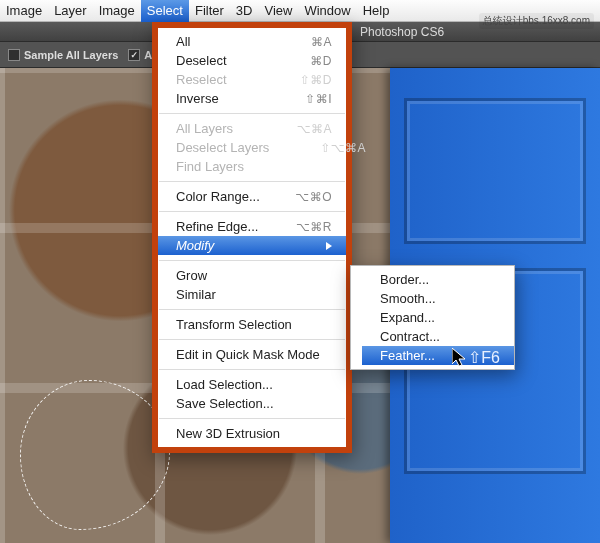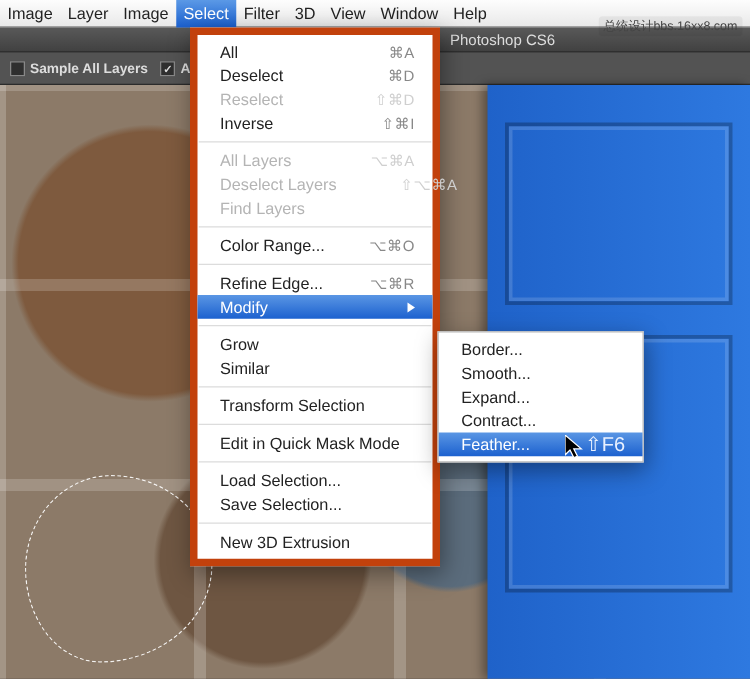--- a/index.html
+++ b/index.html
@@ -128,20 +128,21 @@
     height: 19px;
     white-space: nowrap;
   }
   .menu .row.sep {
     height: 1px; padding: 0; margin: 5px 1px;
     background: #dcdcdc;
   }
   .menu .row.hl {
     background: linear-gradient(#5a96e4, #1c61cf);
     color: #fff;
+    font-style: italic;
   }
   .menu .row .lab { flex: 1; }
   .menu .row .sc  { color: #888; font-size: 12px; margin-left: 12px; letter-spacing: 0.5px;}
   .menu .row .arr {
     width: 0; height: 0;
     border-top: 4px solid transparent;
     border-bottom: 4px solid transparent;
     border-left: 6px solid #222;
     margin-left: 8px;
   }
@@ -156,23 +157,24 @@
     width: 165px;
     background: #fff;
     border: 1px solid #b8b8b8;
     box-shadow: 2px 6px 18px rgba(0,0,0,0.4);
     font-size: 13px;
     color: #222;
     z-index: 201;
     padding: 4px 0;
   }
   .submenu .row {
-    display: flex; align-items: center;
+    display: flex; 
     padding: 2px 14px 2px 18px;
     height: 19px;
+    margin-left: 11px;
   }
   .submenu .row.hl {
     background: linear-gradient(#5a96e4, #1c61cf);
     color: #fff;
   }
   .submenu .row .lab { flex: 1; }
   .submenu .row .sc { color: #e8f0ff; font-size: 16px; }
 
   
   .cursor {

